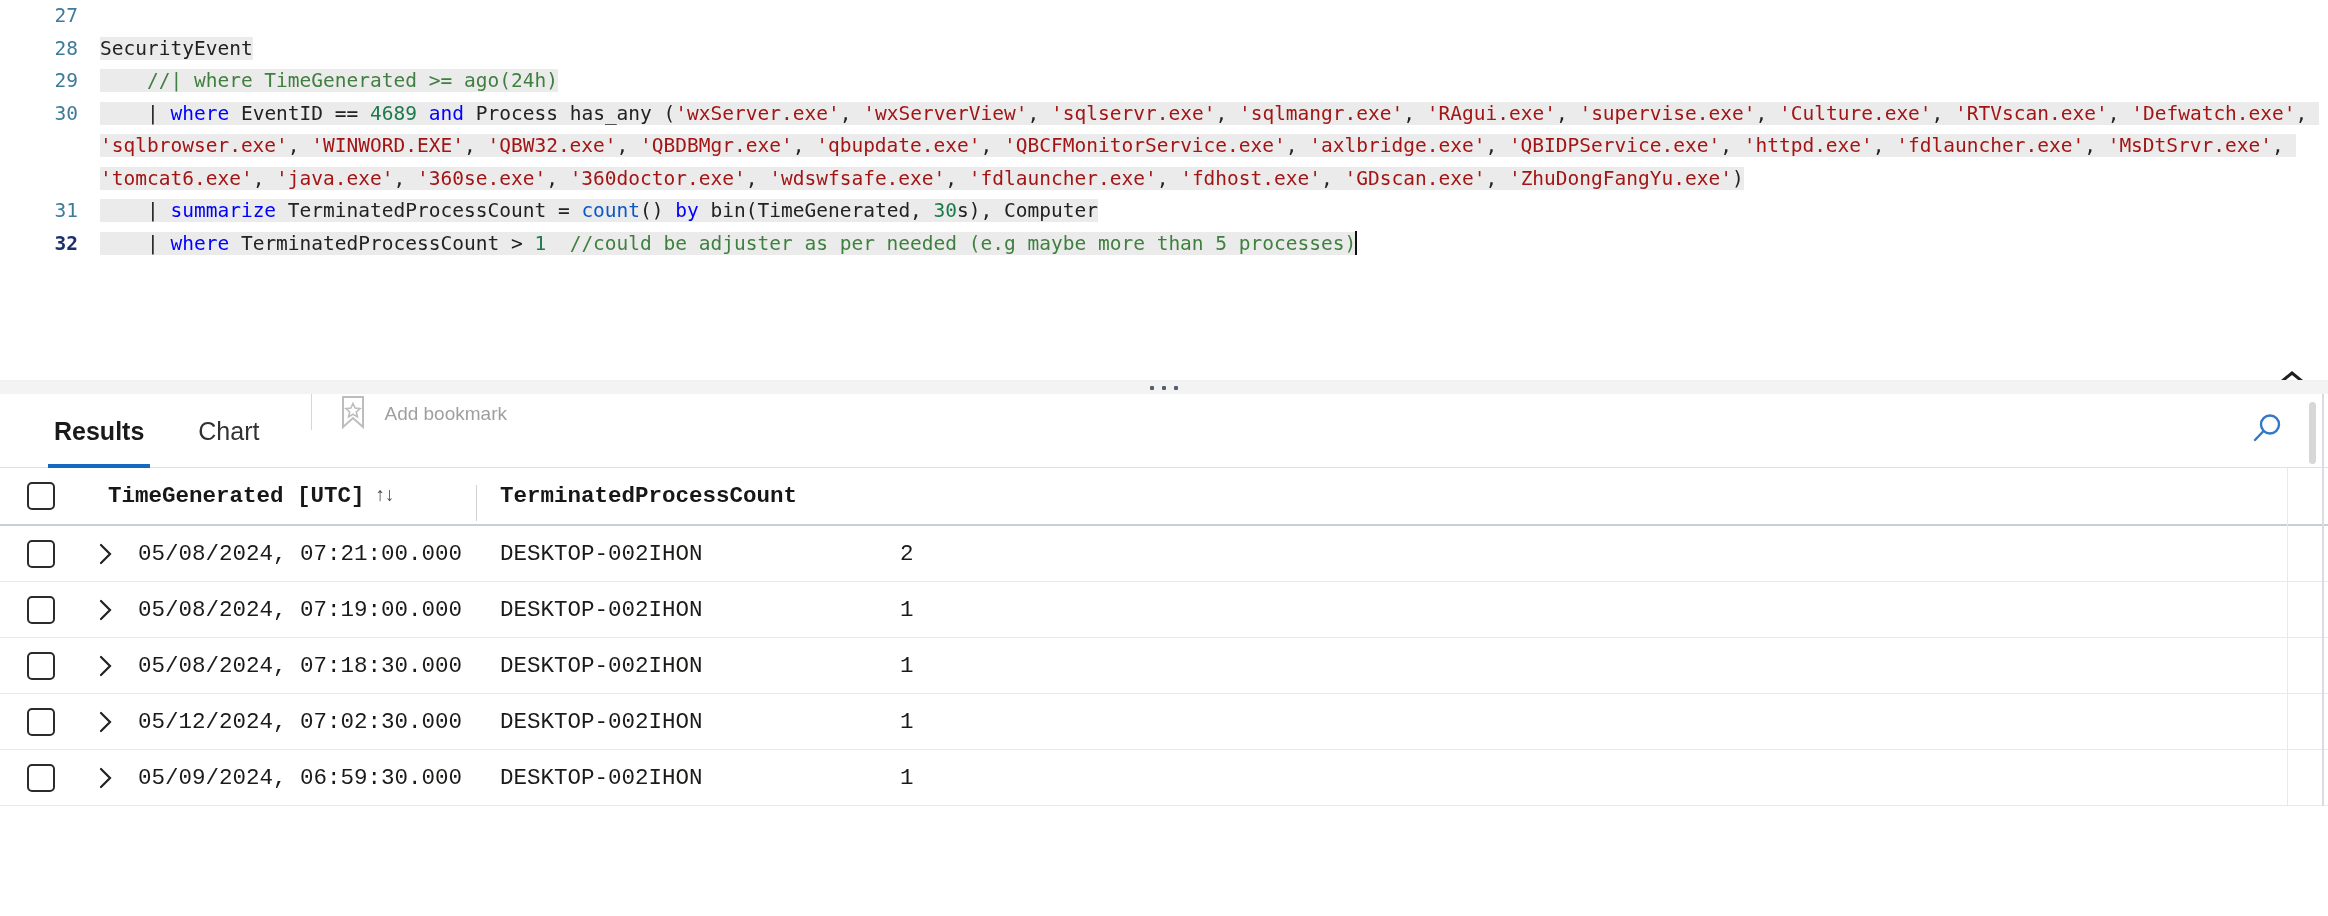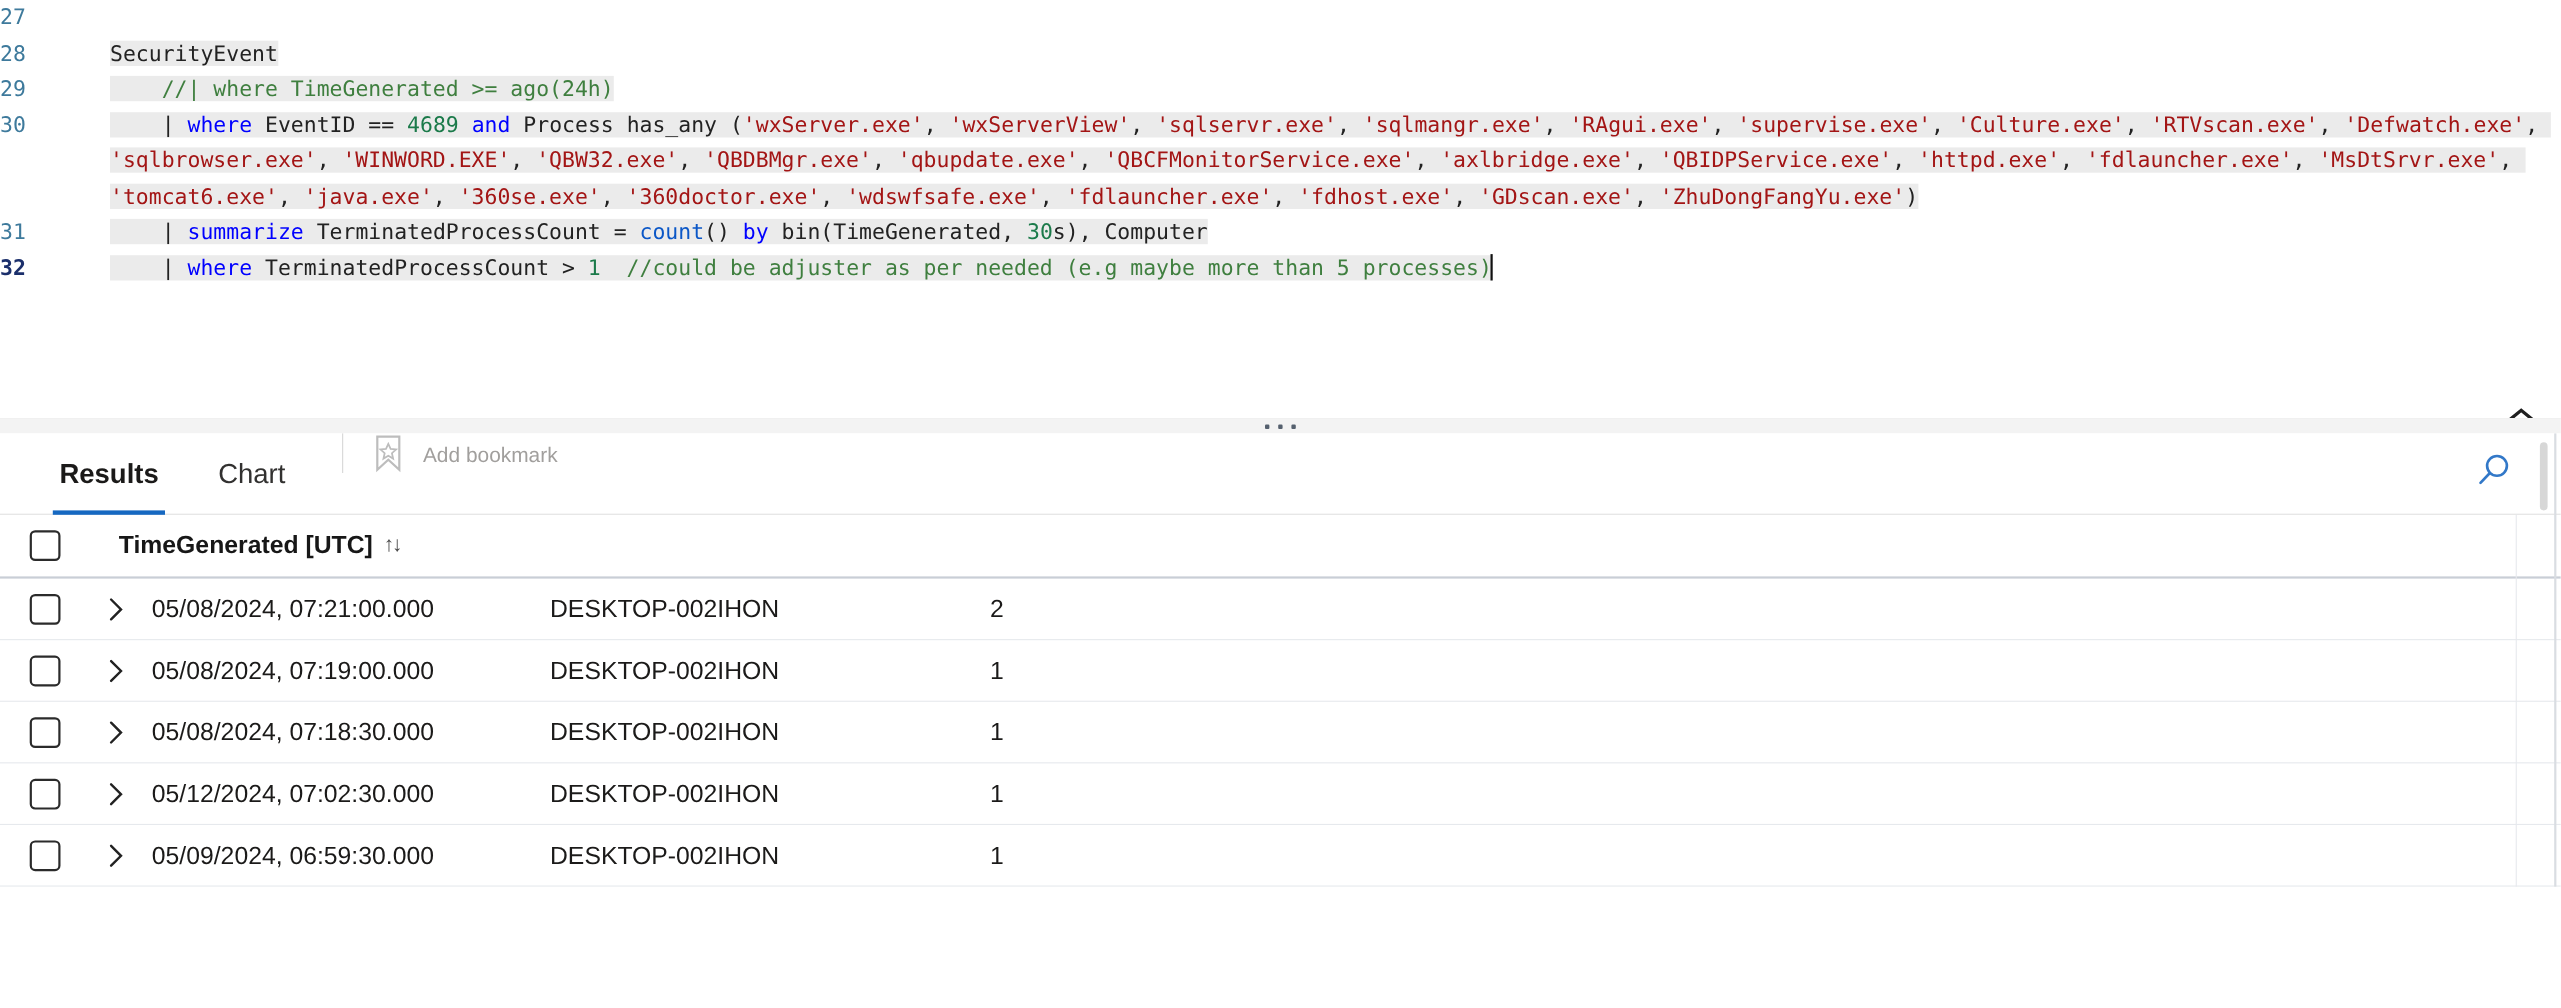--- a/index.html
+++ b/index.html
@@ -27,20 +27,21 @@
     line-height: 32.5px;
     white-space: pre-wrap;
   }
   .code-line {
     display: flex;
     align-items: flex-start;
     min-height: 32.5px;
   }
   .gutter {
     flex: 0 0 96px;
+    text-align: right;
     padding-right: 18px;
     color: #3e7a9c;
     font-family: "DejaVu Sans Mono", "Liberation Mono", monospace;
     font-size: 19.5px;
     line-height: 32.5px;
     user-select: none;
   }
   .gutter.active { color: #1b2f6b; font-weight: bold; }
   .code-text {
     flex: 1 1 auto;
@@ -164,21 +165,21 @@
     position: absolute;
     right: 12px;
     top: 8px;
     width: 7px;
     height: 62px;
     background: #d7d7d7;
     border-radius: 4px;
   }
 
   
-  .grid { width: 2328px; position: relative; }
+  .grid { width: 2328px; position: relative; font-family: Liberation Mono, monospace; }
   .grid-row {
     display: flex;
     align-items: center;
     height: 56px;
     border-bottom: 1px solid #e6e9ed;
     padding-left: 0;
   }
   .grid-head {
     height: 58px;
     border-bottom: 2px solid #c9ced6;
@@ -296,20 +297,23 @@
 
   <div class="grid">
     <div class="grid-row grid-head">
       <div class="c-check">
         <span class="cb"></span>
       </div>
       <div class="c-time">
         <span class="cell">TimeGenerated [UTC]</span>
         <span class="sorticon">↑↓</span>
       </div>
+      <div class="c-count">
+        <span class="cell">TerminatedProcessCount</span>
+      </div>
     </div>
     <div id="rows">
         <div class="grid-row">
           <div class="c-check">
             <span class="cb"></span>
           </div>
           <div class="c-exp">
             <svg width="20" height="26" viewBox="0 0 20 26" aria-hidden="true">
               <path d="M5 4 L14 13 L5 22" fill="none" stroke="#222" stroke-width="2.2" stroke-linecap="round"></path>
             </svg>

